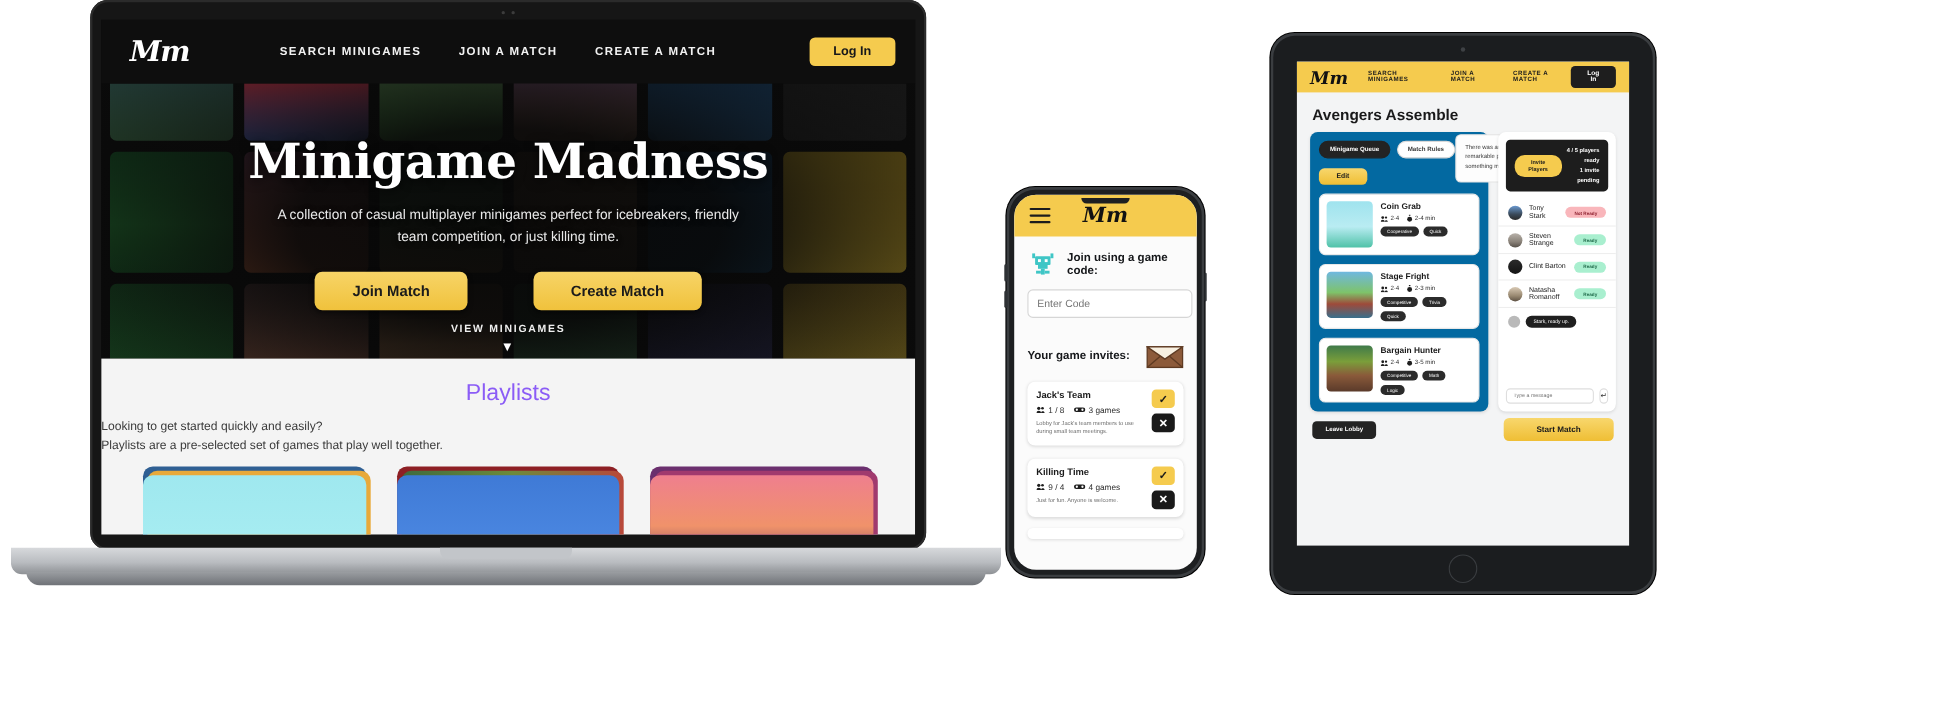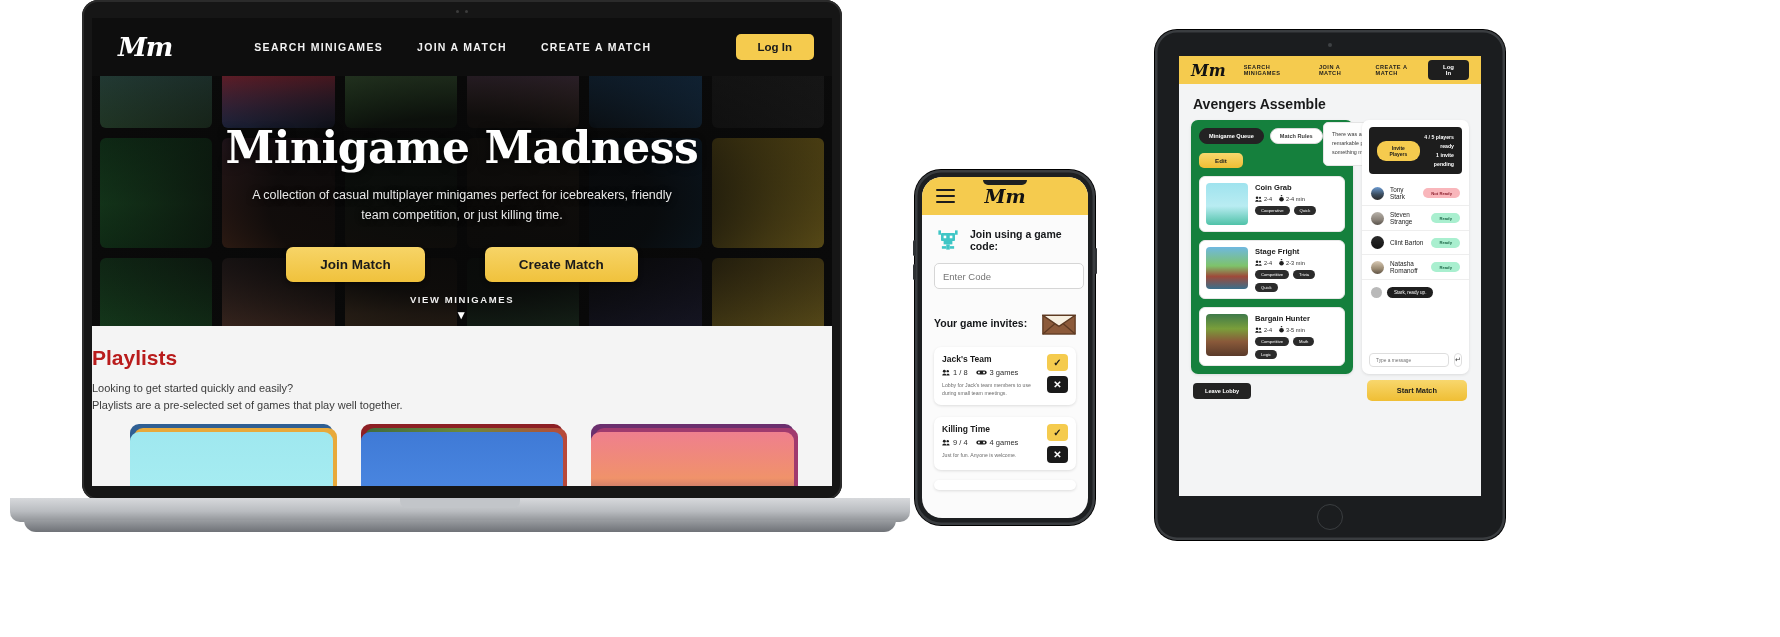--- a/index.html
+++ b/index.html
@@ -93,21 +93,21 @@
     font-family:"Liberation Sans", sans-serif;
     box-shadow: 0 2px 5px rgba(0,0,0,.45);
   }
   .view-mini {
     position:absolute; left:0; right:0; bottom:4px; text-align:center; z-index:5;
   }
   .view-mini span { color:#efefef; font-size:9.5px; letter-spacing:1.6px; font-weight:600; }
   .view-mini .caret { color:#fff; font-size:12px; display:block; margin-top:1px; }
 
   .playlists { background:#f4f4f4; height:190px; position:relative; padding-top:20px; }
-  .pl-title { text-align:left; font-size:21px; font-weight:700; color:#b91c1c; }
+  .pl-title { text-align:center; font-size:21px; font-weight:400; color:#8b5cf6; }
   .pl-sub { text-align:left; font-size:11px; color:#3b3b3b; line-height:1.55; margin-top:10px; }
   .pl-cards {
     position:absolute; left:0; right:0; top:106px; display:flex;
     justify-content:center; gap:28px; padding:0 38px;
   }
   .pl-card { width:208px; height:84px; position:relative; }
   .pl-card .back1, .pl-card .back2 {
     position:absolute; border-radius:9px; left:6px; right:-6px;
   }
   .pl-card .back1 { top:-8px; height:80px; left:0; right:0; }
@@ -195,21 +195,21 @@
     margin-left:auto; background:#1e1e1e; color:#fff; border:0; border-radius:4px;
     font-size:6px; font-weight:700; padding:4px 12px; cursor:pointer; font-family:"Liberation Sans",sans-serif;
   }
   .tb-title { font-size:14px; font-weight:700; color:#19191a; padding:12px 14px 0 14px; }
   .tb-desc {
     position:absolute; right:12px; top:38px; width:146px; background:#fdfdfd;
     border:1px solid #e4e4e4; border-radius:5px; padding:7px 8px;
     font-size:5.4px; line-height:1.7; color:#3a3a3a;
   }
   .tb-cols { display:flex; gap:9px; padding:8px 12px 0 12px; }
-  .col-left { width:162px; background:#15803d; border-radius:7px; padding:8px; box-shadow:0 1px 3px rgba(0,0,0,.1);}
+  .col-left { width:162px; background:#0369a1; border-radius:7px; padding:8px; box-shadow:0 1px 3px rgba(0,0,0,.1);}
   .col-right { flex:1; background:#fff; border-radius:7px; box-shadow:0 1px 3px rgba(0,0,0,.1); overflow:hidden; }
   .seg { display:flex; gap:6px; }
   .seg button {
     font-size:5.6px; font-weight:700; border-radius:10px; padding:4px 9px; cursor:pointer;
     font-family:"Liberation Sans",sans-serif; border:1px solid #d9d9d9; background:#fff; color:#3c3c3c;
   }
   .seg button.on { background:#232323; color:#fff; border-color:#232323; }
   .edit-btn {
     margin-top:9px; background:linear-gradient(180deg,#f8d76d 0%,#efbe34 100%);
     border:0; border-radius:5px; font-size:6.2px; font-weight:700; color:#1b1b1b;

